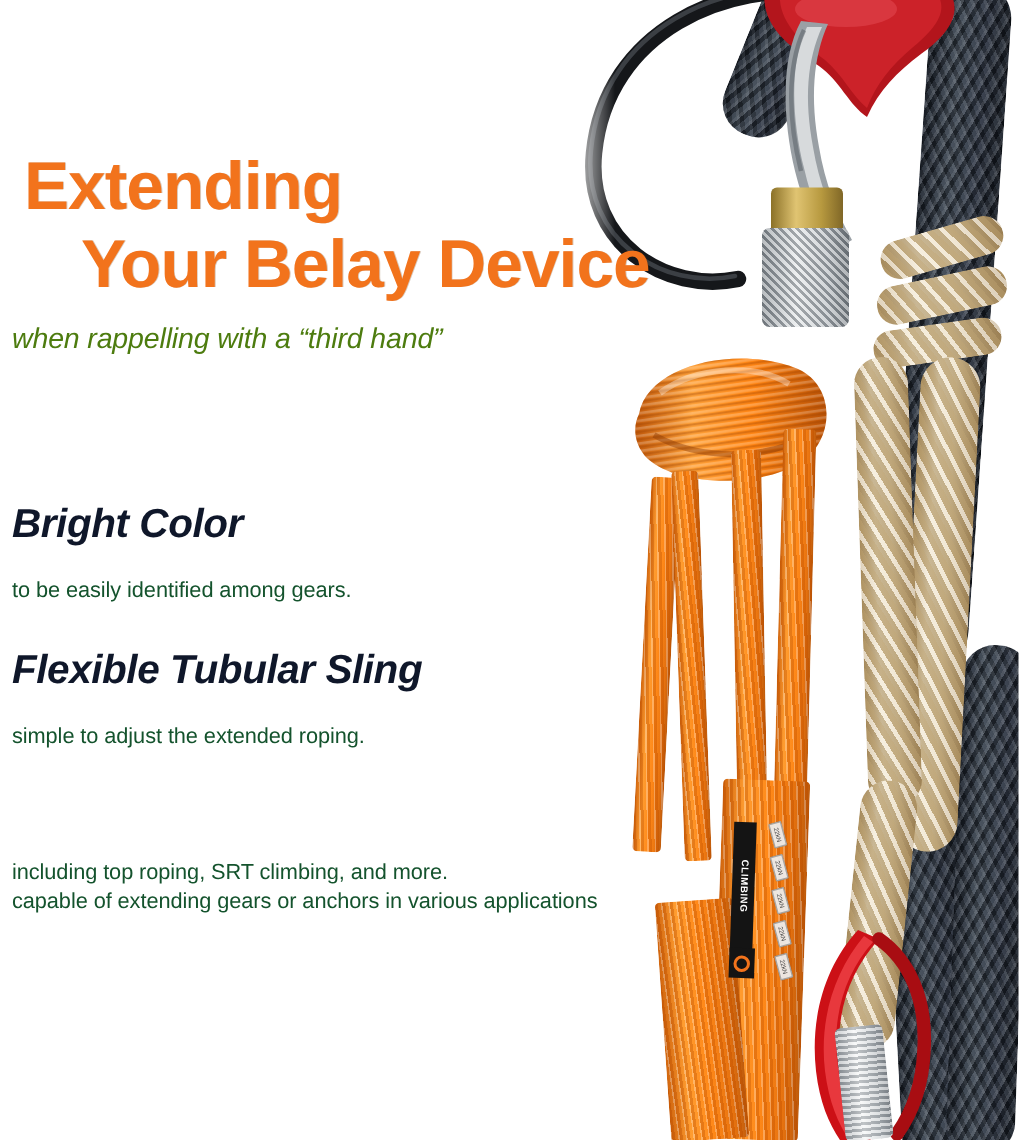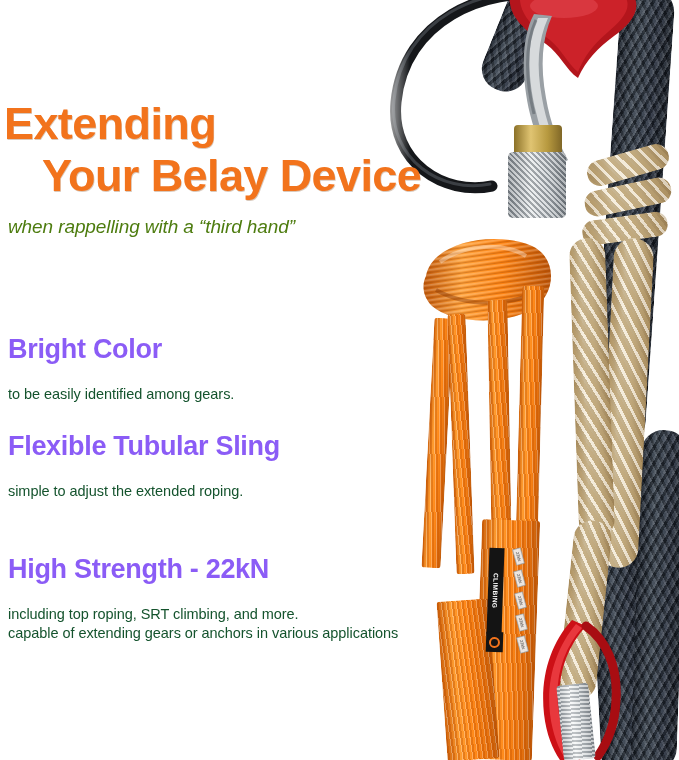--- a/index.html
+++ b/index.html
@@ -6,38 +6,38 @@
   html,body { background:#ffffff; }
   body {
     width:679px; height:760px; position:relative; overflow:hidden;
     font-family:"Liberation Sans", sans-serif;
     -webkit-font-smoothing:antialiased;
   }
 
   
   .text-col { position:absolute; left:0; top:0; width:470px; height:760px; z-index:40; }
 
-  .headline { position:absolute; left:4px; top:98px; width:460px; }
+  .headline { position:absolute; left:16px; top:98px; width:460px; }
   .headline .l1,
   .headline .l2 {
     color:#F2731C; font-weight:bold; font-size:45px; line-height:52px;
     letter-spacing:-0.6px; white-space:nowrap;
     text-shadow:0.6px 0.6px 0 rgba(120,60,15,.28);
   }
   .headline .l2 { margin-left:38px; }
 
   .subtitle {
     position:absolute; left:8px; top:216px; width:460px;
     font-style:italic; font-size:19px; color:#4d7c0f; white-space:nowrap;
     letter-spacing:-0.1px;
   }
 
   .feature { position:absolute; left:8px; width:452px; }
   .feature .f-title {
-    font-weight:bold; font-size:27px; color:#8b5cf6;
+    font-weight:bold; font-style:italic; font-size:27px; color:#0f172a;
     letter-spacing:-0.3px; line-height:32px; white-space:nowrap;
   }
   .feature .f-body {
     font-size:14.5px; color:#14532d; line-height:18.5px; margin-top:20px;
     letter-spacing:-0.05px;
   }
   .feature .f-body div { white-space:nowrap; }
 
   #feature-0 { top:333px; }
   #feature-1 { top:430px; }
@@ -215,19 +215,18 @@
   </div>
 
   <div class="feature" id="feature-1">
     <div class="f-title">Flexible Tubular Sling</div>
     <div class="f-body">
       <div>simple to adjust the extended roping.</div>
     </div>
   </div>
 
   <div class="feature" id="feature-2">
-    <div class="f-title">High Strength - 22kN</div>
     <div class="f-body">
       <div>including top roping, SRT climbing, and more.</div>
       <div>capable of extending gears or anchors in various applications</div>
     </div>
   </div>
 </div>
 
 </body></html>

